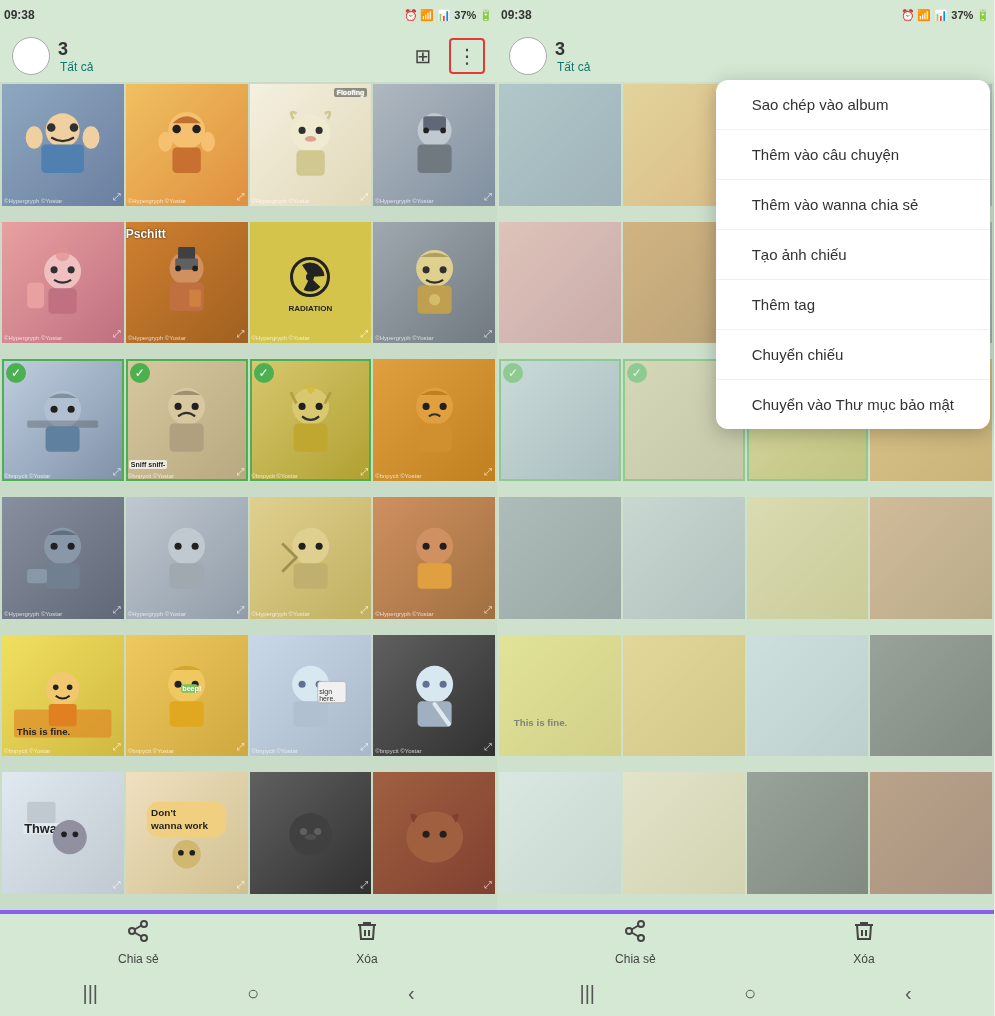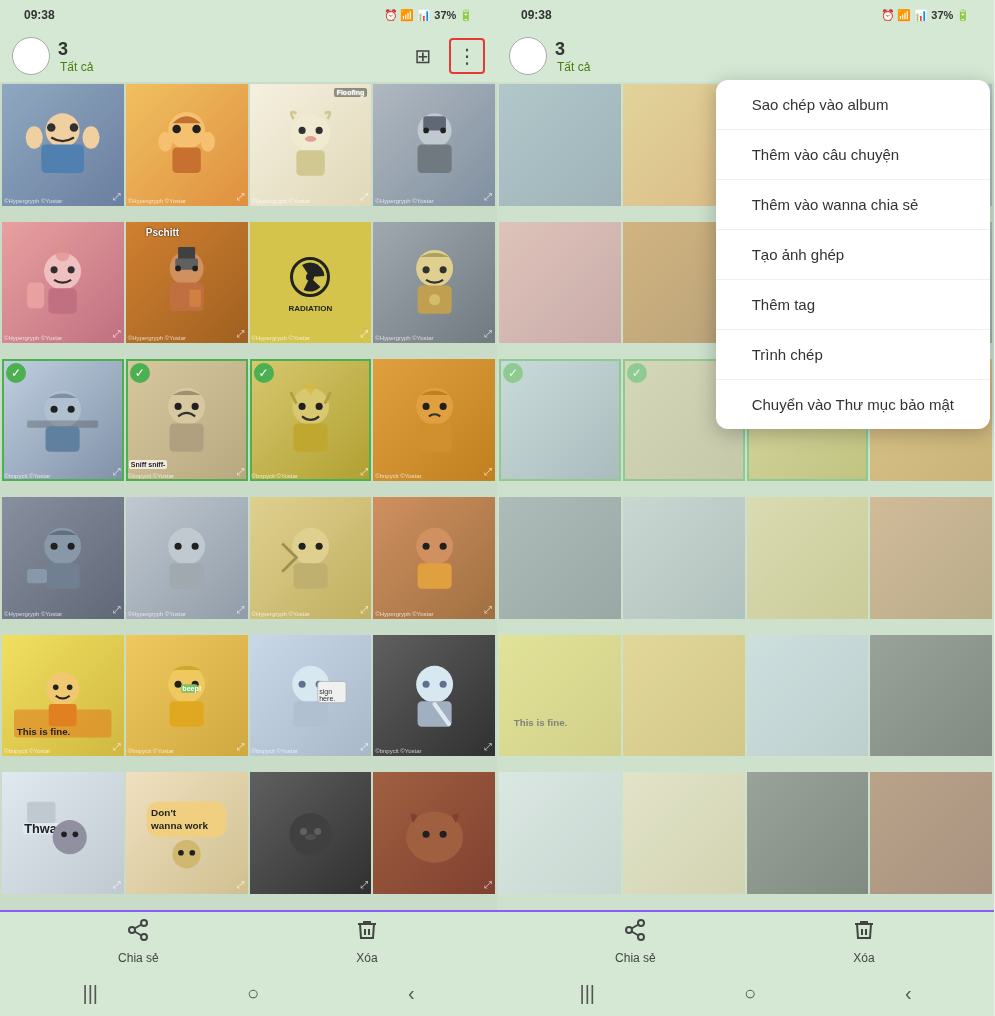--- a/index.html
+++ b/index.html
@@ -21,21 +21,21 @@
       flex-direction: column;
       position: relative;
       overflow: hidden;
     }
 
     
     .status-bar {
       display: flex;
       justify-content: space-between;
       align-items: center;
-      padding: 6px 24px;
+      padding: 6px 4px;
       background: #d4e8d4;
       height: 30px;
       font-size: 12px;
       font-weight: 600;
       color: #333;
     }
     .status-right { display: flex; align-items: center; gap: 3px; font-size: 11px; }
 
     
     .top-bar {
@@ -55,21 +55,21 @@
       flex-shrink: 0;
     }
     .count-badge {
       font-size: 18px;
       font-weight: 600;
       color: #333;
       margin-right: auto;
     }
     .tất-cả-label {
       font-size: 12px;
-      color: #4d7c0f;
+      color: #0f766e;
       margin-left: 2px;
     }
     .toolbar-icons {
       display: flex;
       align-items: center;
       gap: 8px;
     }
     .icon-btn {
       width: 36px;
       height: 36px;
@@ -176,21 +176,21 @@
     }
 
     
     .bottom-bar {
       display: flex;
       justify-content: space-around;
       align-items: center;
       padding: 8px 20px;
       background: #d4e8d4;
       height: 60px;
-      border-top: 2px solid #8b5cf6;
+      border-top: 4px solid #8b5cf6;
     }
     .bottom-action {
       display: flex;
       flex-direction: column;
       align-items: center;
       gap: 3px;
       cursor: pointer;
     }
     .bottom-action-icon {
       font-size: 22px;
@@ -367,21 +367,21 @@
     <div class="photo-cell sticker-6">
       <svg width="70%" height="70%" viewBox="0 0 60 60" xmlns="http://www.w3.org/2000/svg">
         <circle cx="30" cy="20" r="12" fill="#d09060"></circle>
         <rect x="24" y="5" width="12" height="10" rx="1" fill="#404040"></rect>
         <rect x="22" y="13" width="16" height="8" rx="1" fill="#606060"></rect>
         <circle cx="24" cy="20" r="2" fill="#202020"></circle>
         <circle cx="36" cy="20" r="2" fill="#202020"></circle>
         <rect x="18" y="30" width="24" height="20" rx="3" fill="#c07040"></rect>
         <rect x="32" y="35" width="8" height="12" rx="1" fill="#d08040"></rect>
       </svg>
-      <div class="sticker-text" style="top:5px;left:20px;color:#fff;font-size:10px;text-shadow:0 0 2px #000;">Pschitt</div>
+      <div class="sticker-text" style="top:5px;left:0;color:#fff;font-size:12px;text-shadow:0 0 2px #000;">Pschitt</div>
       <span class="watermark">©Hypergryph ©Yostar</span>
       <span class="expand-icon">⤢</span>
     </div>
     <div class="photo-cell radiation-cell">
       <div style="display:flex;flex-direction:column;align-items:center;justify-content:center;width:100%;height:100%;">
         <div style="width:50px;height:50px;position:relative;display:flex;align-items:center;justify-content:center;">
           <div style="width:40px;height:40px;border-radius:50%;border:3px solid #222;background:#d4c44c;display:flex;align-items:center;justify-content:center;">
             <svg width="32" height="32" viewBox="0 0 32 32">
               <circle cx="16" cy="16" r="4" fill="#222"></circle>
               <path d="M16 16 L8 4 A14 14 0 0 1 24 4 Z" fill="#222"></path>
@@ -723,18 +723,18 @@
   <div class="nav-bar">
     <span class="nav-icon">|||</span>
     <span class="nav-icon">○</span>
     <span class="nav-icon">‹</span>
   </div>
 
   <div class="dropdown-menu">
     <div class="dropdown-item">Sao chép vào album</div>
     <div class="dropdown-item">Thêm vào câu chuyện</div>
     <div class="dropdown-item">Thêm vào wanna chia sẻ</div>
-    <div class="dropdown-item">Tạo ảnh ghép</div>
+    <div class="dropdown-item">Tạo ảnh chiếu</div>
     <div class="dropdown-item">Thêm tag</div>
-    <div class="dropdown-item">Trình chép</div>
+    <div class="dropdown-item">Chuyển chiếu</div>
     <div class="dropdown-item">Chuyển vào Thư mục bảo mật</div>
   </div>
 </div>
 
 </body></html>

